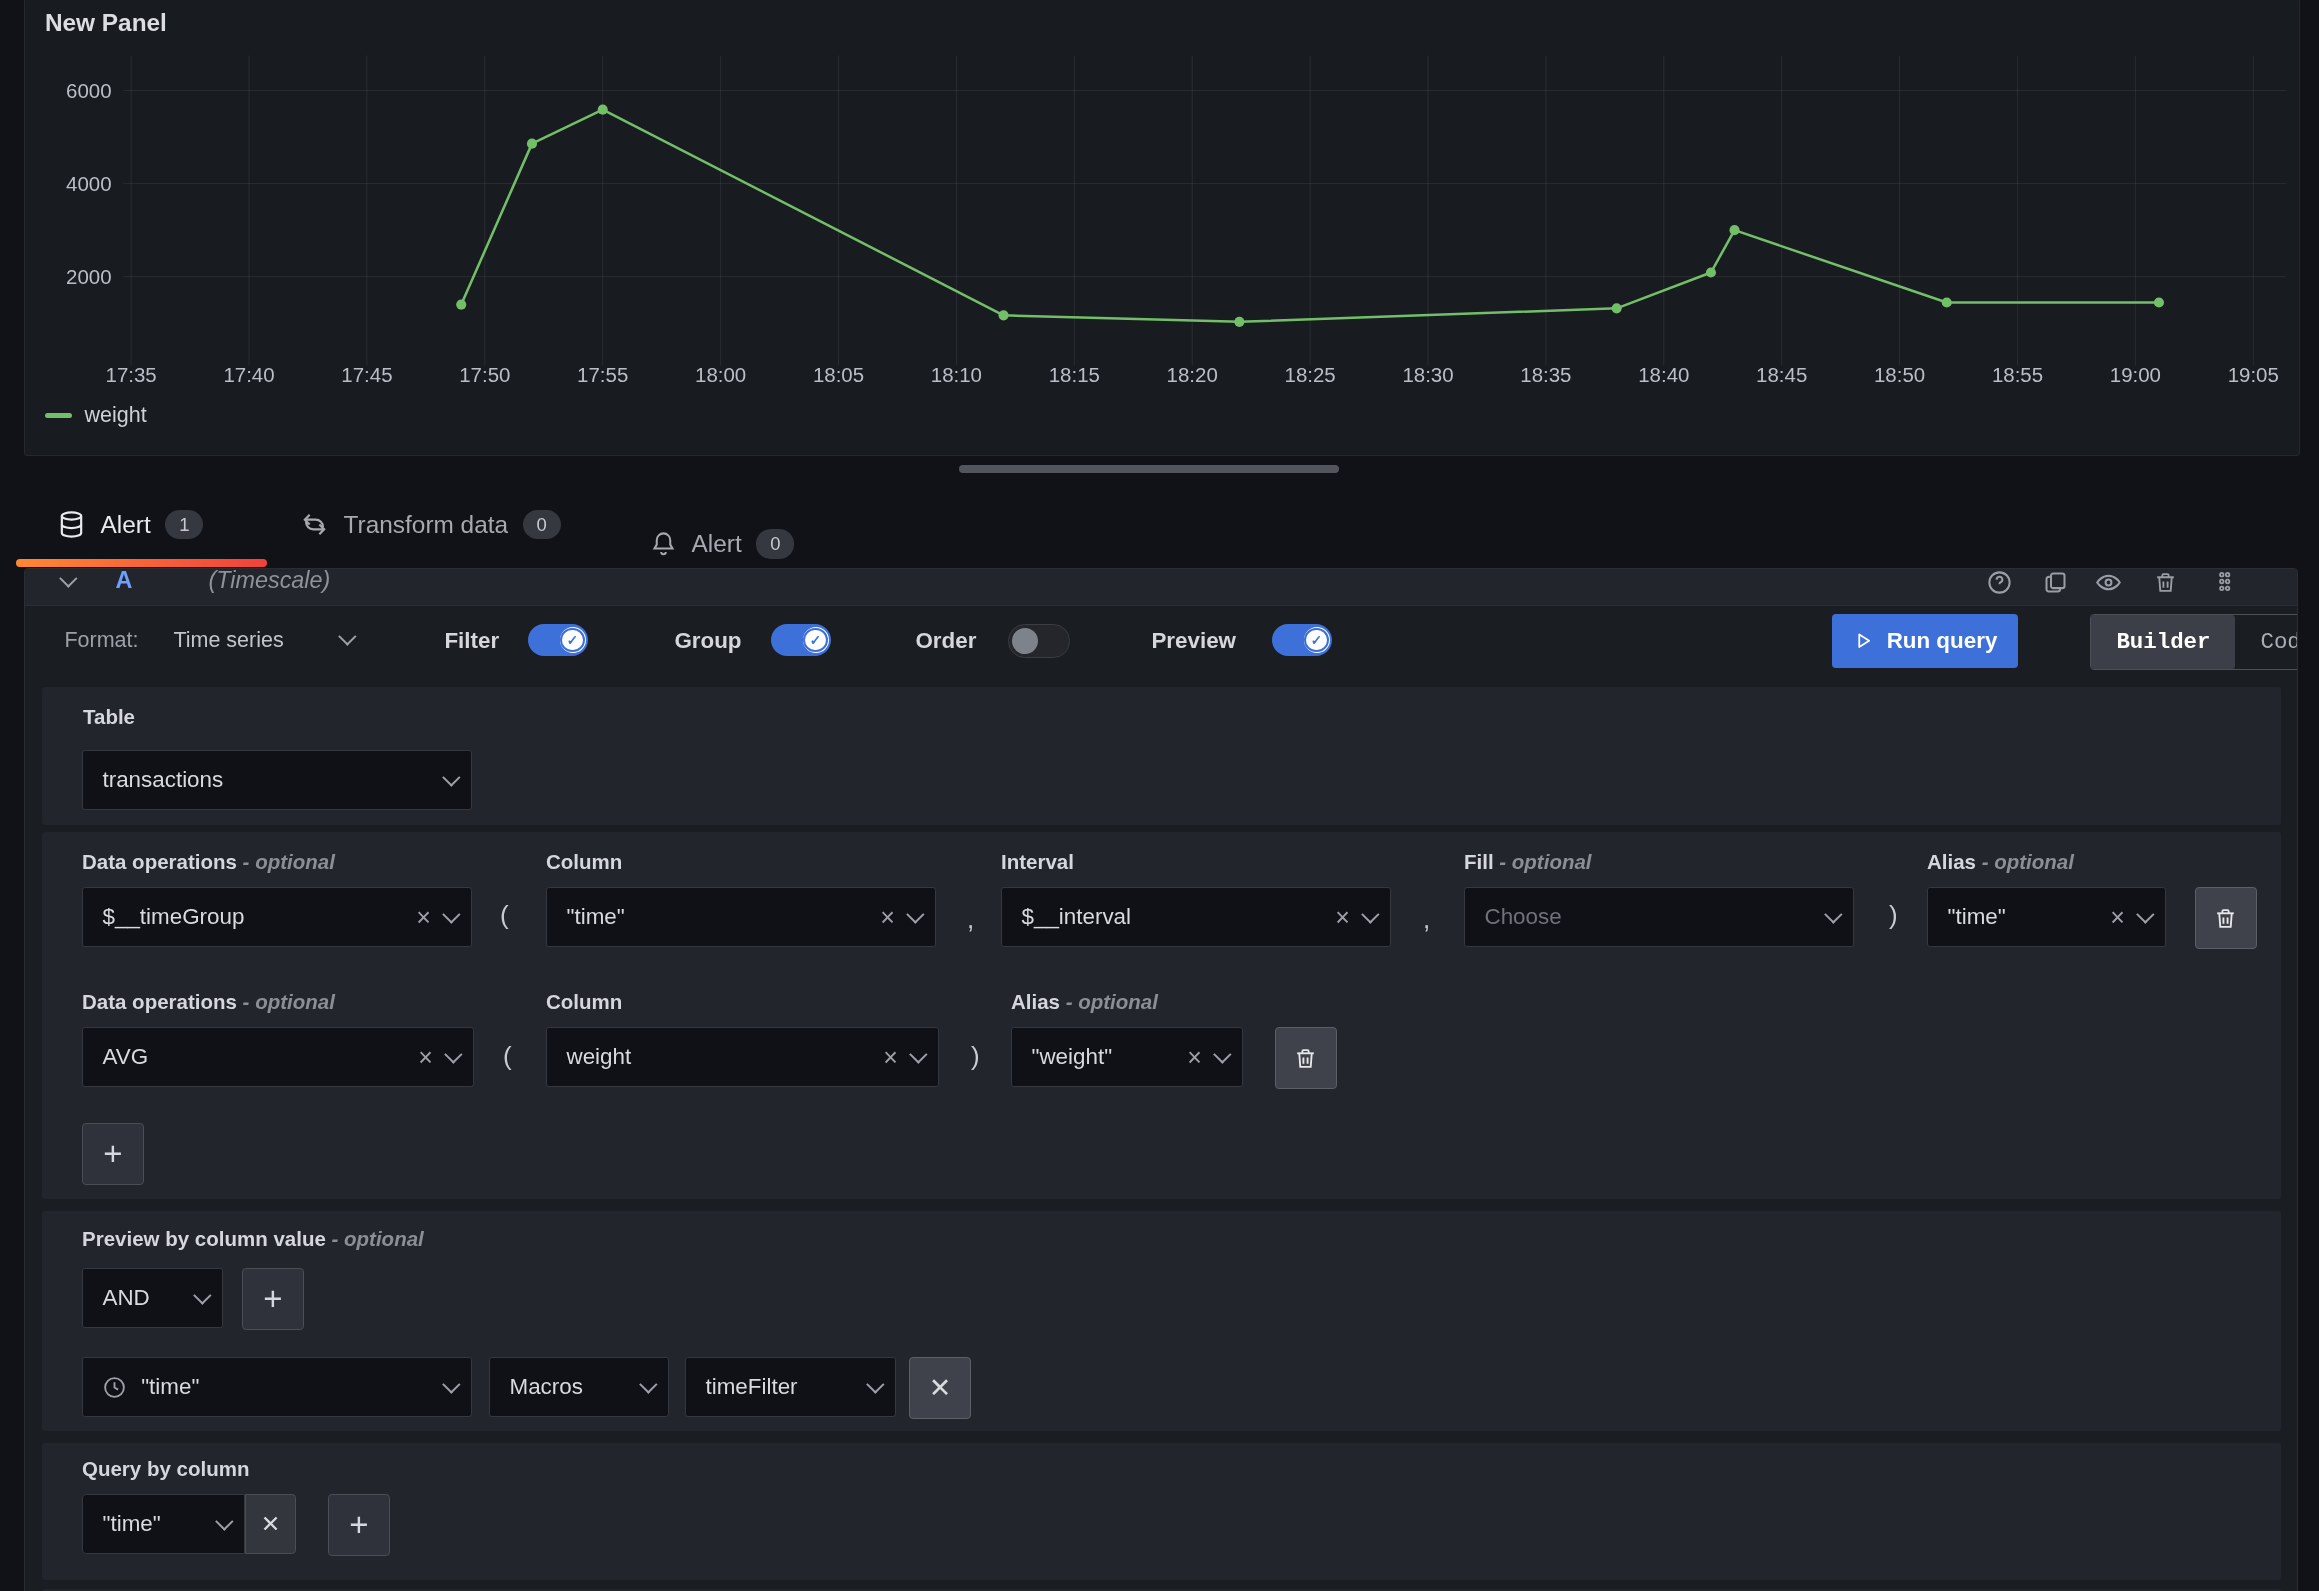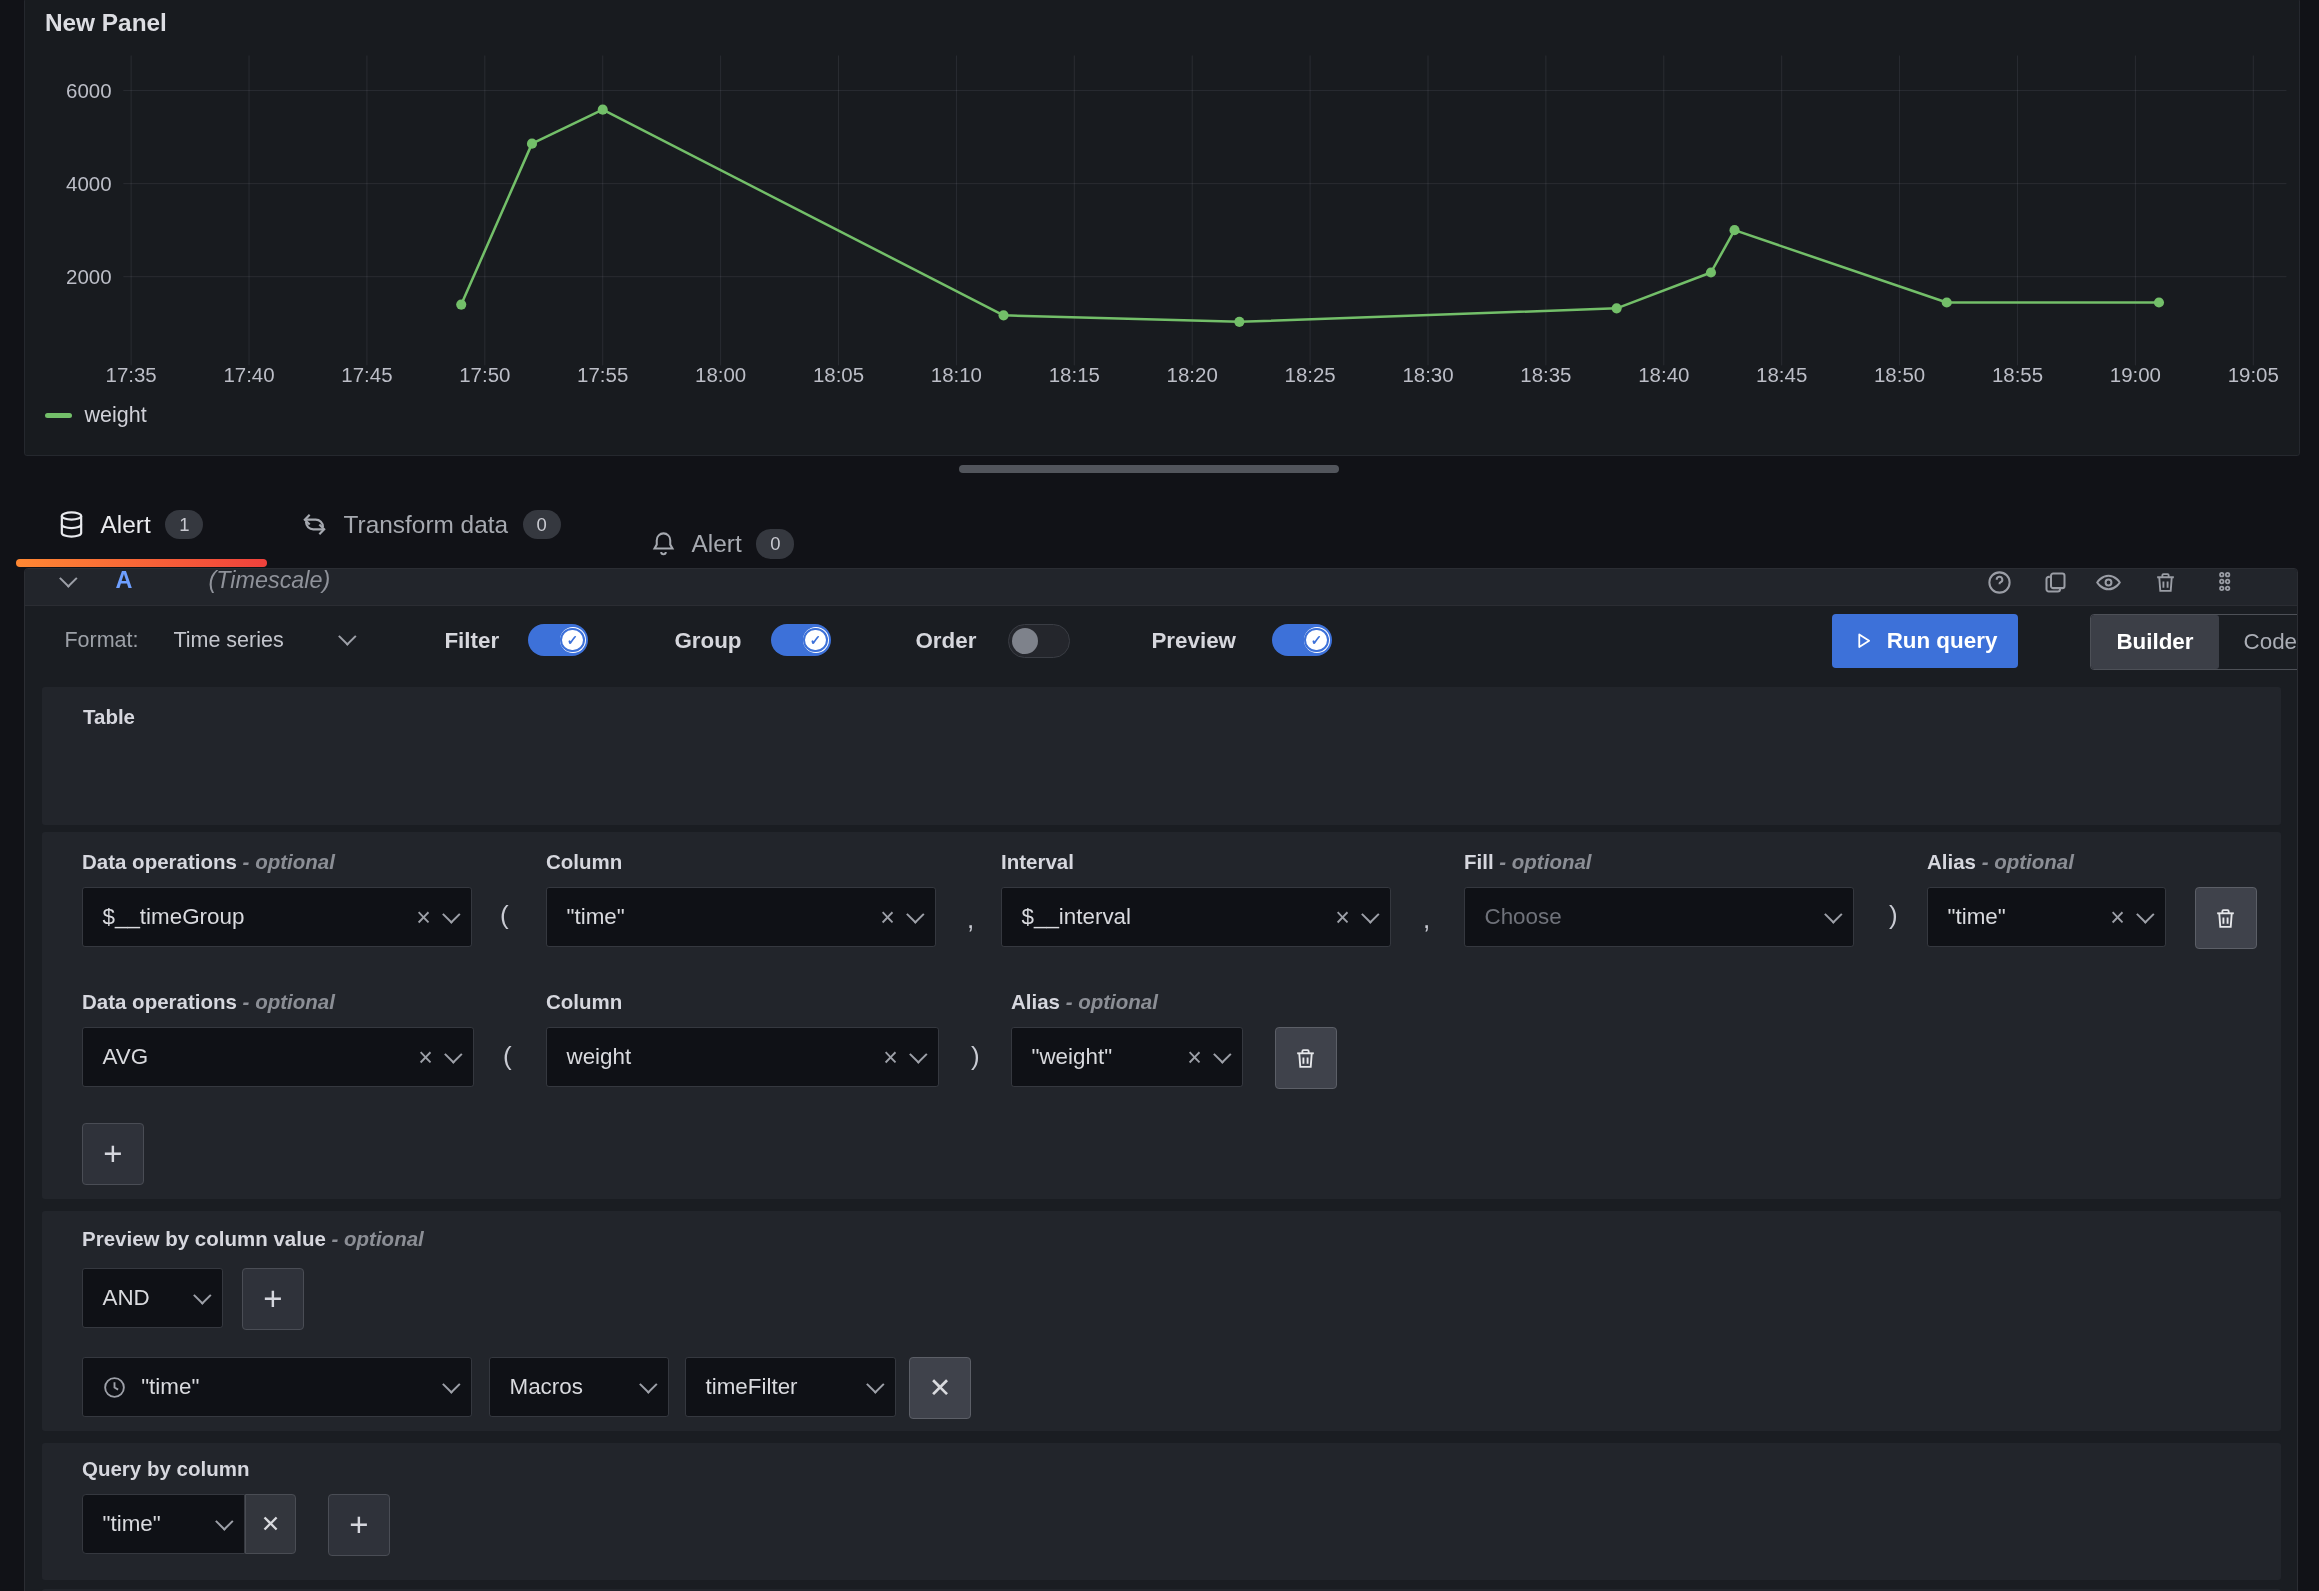--- a/index.html
+++ b/index.html
@@ -41,21 +41,21 @@
   .toggle{position:absolute;width:60px;height:32px;border-radius:16.6px;cursor:pointer;}
   .toggle.on{background:#3d71d9;}
   .toggle.off{background:#24262c;border:1px solid #3a3d44;}
   .knob{position:absolute;top:2.9px;width:26px;height:26px;border-radius:50%;display:flex;align-items:center;justify-content:center;}
   .toggle.on .knob{right:2.9px;background:#ffffff;}
   .toggle.on .knob .chk{width:20.5px;height:20.5px;border:2px solid #3d71d9;border-radius:50%;color:#3d71d9;font-size:13.7px;font-weight:bold;display:flex;align-items:center;justify-content:center;}
   .toggle.off .knob{left:2.9px;background:#7e828b;}
   .run-btn{position:absolute;background:#3d71d9;border-radius:3.9px;color:#fff;font-size:22.4px;font-weight:bold;display:flex;align-items:center;justify-content:center;gap:11.7px;cursor:pointer;}
   .run-btn svg{stroke:#fff;fill:none;stroke-width:2;}
   .seg{position:absolute;border:1px solid #4d5057;border-radius:3.9px;display:flex;align-items:stretch;overflow:hidden;font-size:22.4px;}
-  .seg-item{display:flex;align-items:center;padding:4px 25px;color:#aaadb5;cursor:pointer;}
+  .seg-item{display:flex;align-items:center;padding:4px 25px;color:#aaadb5;cursor:pointer;font-family:Liberation Mono, monospace;}
   .seg-item.sel{background:#3c3f47;color:#fff;font-weight:bold;border-radius:2.9px;}
 
   
   .card{position:absolute;left:16.6px;width:2239px;background:#22252b;border-radius:2.9px;}
   .flabel{position:absolute;font-size:20.5px;font-weight:bold;color:#d6d7de;white-space:nowrap;}
   .flabel .opt{font-weight:bold;font-style:italic;color:#8b8e95;}
   .select{position:absolute;height:60px;background:#0f1116;border:1px solid #35383f;border-radius:2.9px;display:flex;align-items:center;padding:0 13.7px 0 19.5px;box-sizing:border-box;cursor:pointer;}
   .sel-text{flex:1;font-size:22.4px;color:#d9dade;white-space:nowrap;overflow:hidden;}
   .sel-text.placeholder{color:#6f727a;}
   .sel-x{color:#9da0a8;font-size:25px;margin-right:11.7px;cursor:pointer;line-height:1;}
@@ -257,20 +257,24 @@
       </svg>
     <span>Run query</span>
   </div>
   <div class="seg" style="left:2065px;top:45px;height:54px;">
     <div class="seg-item sel">Builder</div>
     <div class="seg-item">Code</div>
   </div>
 
   <div class="card" style="top:118px;height:138px;">
     <div class="flabel" style="left:41px;top:17.6px;">Table</div>
+    <div class="select" style="left:40px;top:63px;width:390px;">
+      <span class="sel-text">transactions</span>
+      <span class="chev"></span>
+    </div>
   </div>
 
   <div class="card" style="top:263px;height:367px;">
 
     <div class="flabel" style="left:40px;top:17.6px;"><span>Data operations</span> <span class="opt">- optional</span></div>
     <div class="flabel" style="left:504px;top:17.6px;">Column</div>
     <div class="flabel" style="left:959px;top:17.6px;">Interval</div>
     <div class="flabel" style="left:1422px;top:17.6px;"><span>Fill</span> <span class="opt">- optional</span></div>
     <div class="flabel" style="left:1885px;top:17.6px;"><span>Alias</span> <span class="opt">- optional</span></div>
 

